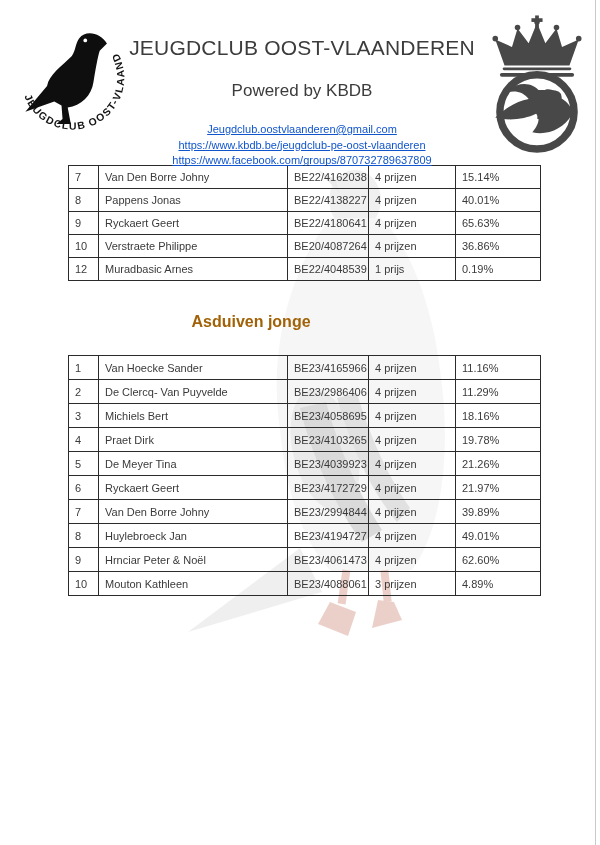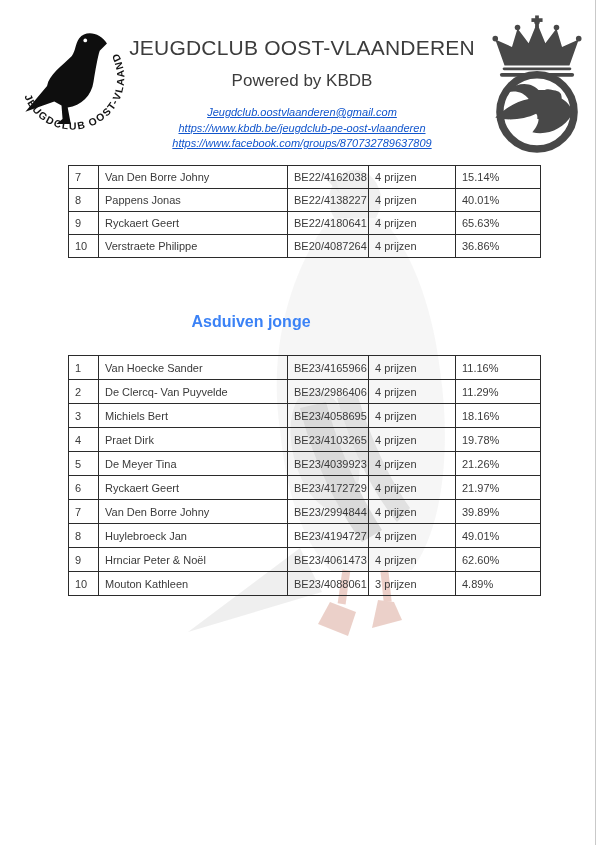--- a/index.html
+++ b/index.html
@@ -7,42 +7,42 @@
     position:relative; width:600px; height:845px; background:#ffffff;
     font-family:"Liberation Sans", sans-serif; overflow:hidden;
   }
   .page-edge-right { position:absolute; top:0; bottom:0; right:4px; width:1px; background:#c9c9c9; }
 
   
   .logo-left { position:absolute; left:16px; top:26px; width:122px; height:126px; }
   .logo-right { position:absolute; left:486px; top:12px; width:102px; height:146px; }
   .header-center { position:absolute; left:128px; top:36px; width:348px; text-align:center; z-index:2; }
   .doc-title { font-size:21px; font-weight:400; color:#3c3c3c; letter-spacing:0.2px; margin:0; white-space:nowrap; }
-  .doc-subtitle { font-size:17px; color:#3c3c3c; margin-top:11px; }
-  .doc-links { margin-top:14px; line-height:15.5px;font-style:italic; }
+  .doc-subtitle { font-size:17px; color:#3c3c3c; margin-top:21px; }
+  .doc-links { margin-top:21px; line-height:15.5px; }
   .doc-links a { display:block; font-size:11px; color:#1155cc; text-decoration:underline; }
 
   
   .watermark { position:absolute; left:150px; top:150px; width:360px; height:500px; opacity:0.5; z-index:0; pointer-events:none; }
 
   
   .tbl { position:absolute; left:68px; border-collapse:collapse; table-layout:fixed; width:472px; z-index:1; background:transparent; }
   .tbl-top { top:165px; }
   .tbl-jonge { top:355px; }
   .tbl td { border:1px solid #2b2b2b; font-size:11px; color:#3a3a3a; padding:0 2px 0 6px; vertical-align:middle; overflow:hidden; white-space:nowrap; }
   .tbl-top tr { height:23px; }
   .tbl-jonge tr { height:24px; }
   .c-rank { width:30px; }
   .c-name { width:189px; }
   .c-ring { width:81px; }
   .c-prizes { width:87px; }
   .c-pct { width:85px; }
 
   .section-heading { position:absolute; left:0; top:313px; width:502px; text-align:center;
-    font-size:16px; font-weight:bold; color:#3b82f6; z-index:1; }
+    font-size:16px; font-weight:bold; color:#a16207; z-index:1; }
 </style>
 </head>
 <body>
 
 <div class="page">
 
   <div class="page-edge-right"></div>
 
   <svg class="watermark" viewBox="0 0 360 500" xmlns="http://www.w3.org/2000/svg">
     <ellipse cx="205" cy="50" rx="26" ry="30" fill="#e3e3e3"></ellipse>
@@ -127,20 +127,27 @@
         <td>4 prijzen</td>
         <td>65.63%</td>
       </tr>
       <tr>
         <td>10</td>
         <td>Verstraete Philippe</td>
         <td>BE20/4087264</td>
         <td>4 prijzen</td>
         <td>36.86%</td>
       </tr>
+      <tr>
+        <td>12</td>
+        <td>Muradbasic Arnes</td>
+        <td>BE22/4048539</td>
+        <td>1 prijs</td>
+        <td>0.19%</td>
+      </tr>
     </tbody>
   </table>
 
   <div class="section-heading">Asduiven jonge</div>
 
   <table class="tbl tbl-jonge">
     <colgroup>
         <col class="c-rank">
         <col class="c-name">
         <col class="c-ring">

